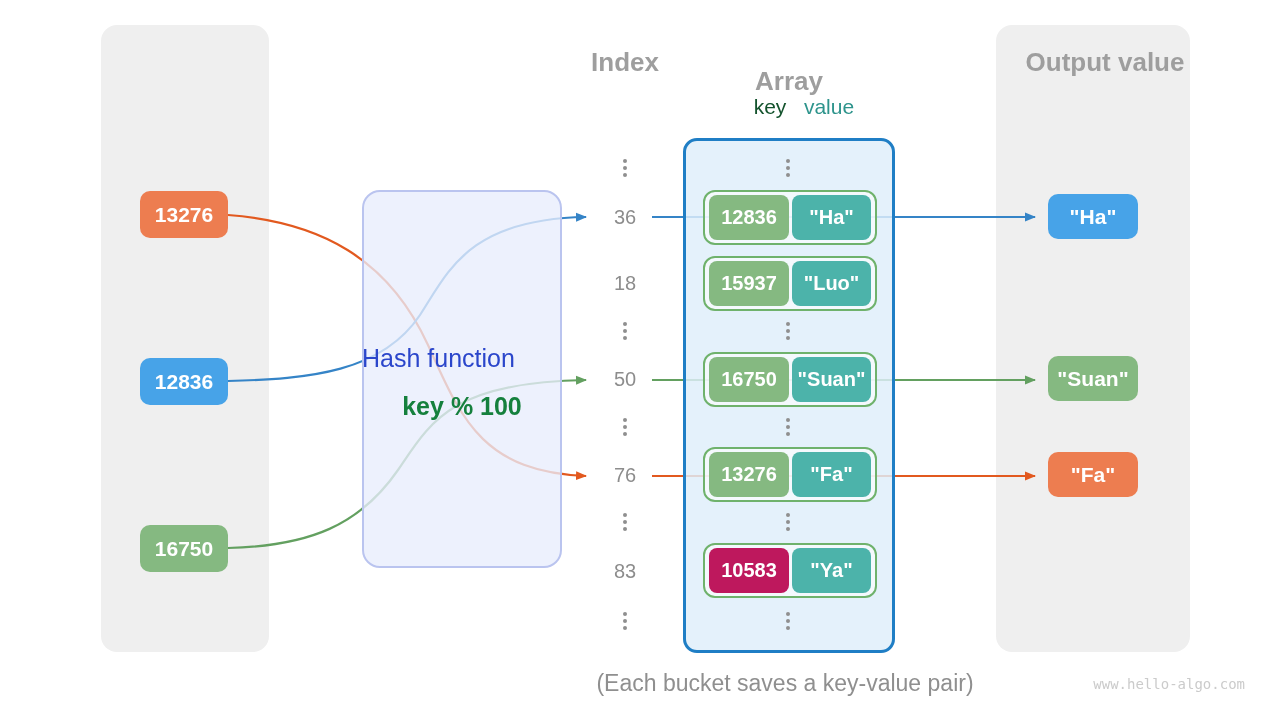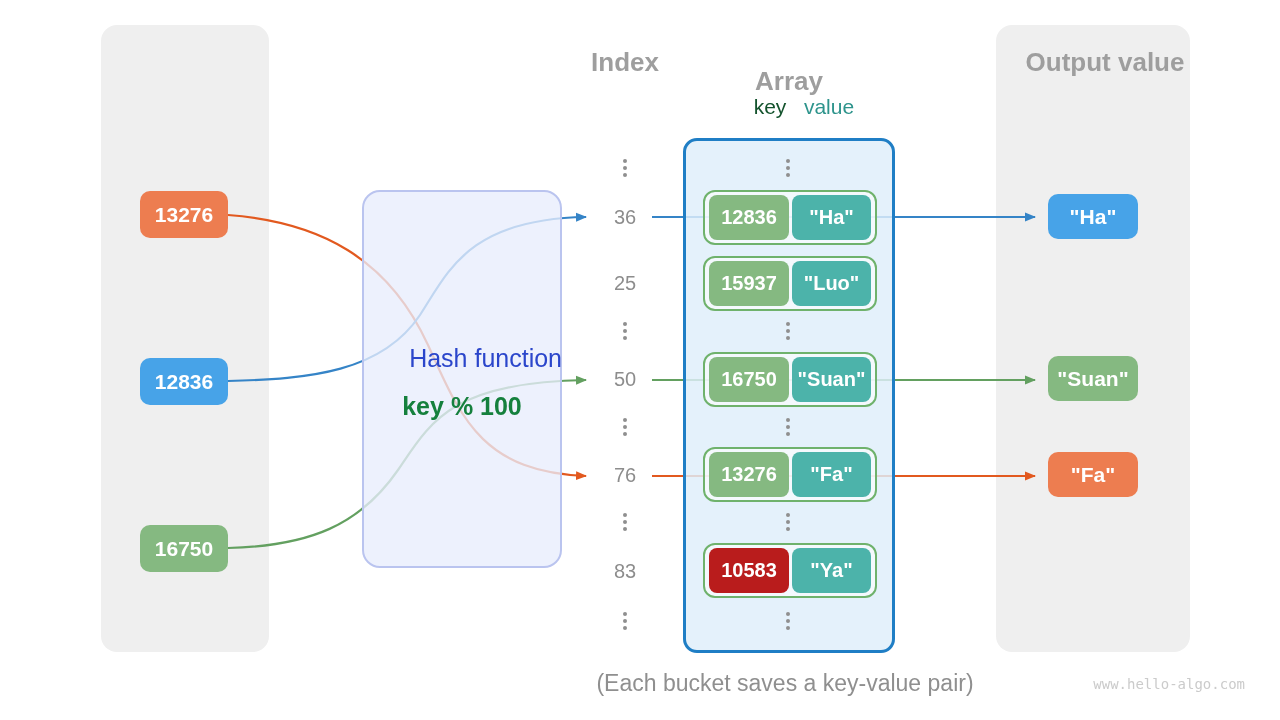--- a/index.html
+++ b/index.html
@@ -33,21 +33,21 @@
   svg.lines { position: absolute; left: 0; top: 0; z-index: 2; }
   svg.lines path { fill: none; }
 
   .hash-box {
     position: absolute; left: 362px; top: 190px; width: 200px; height: 378px;
     background: rgba(232,237,252,0.78); border: 2px solid #bac4ef;
     border-radius: 18px; z-index: 3;
   }
   .hash-title {
     position: absolute; left: 362px; top: 343px; width: 200px; z-index: 4;
-    text-align: right; font-size: 25px; font-weight: 500; color: #2b46cb; line-height: 30px;
+    text-align: left; font-size: 25px; font-weight: 500; color: #2b46cb; line-height: 30px;
   }
   .hash-formula {
     position: absolute; left: 362px; top: 391px; width: 200px; z-index: 4;
     text-align: center; font-size: 25px; font-weight: 700; color: #15803d; line-height: 30px;
   }
 
   .array-box {
     position: absolute; left: 683px; top: 138px; width: 212px; height: 515px;
     background: rgba(222,238,250,0.83); border: 3px solid #1f7ec5;
     border-radius: 14px; z-index: 3;
@@ -134,21 +134,21 @@
   <div class="col-label value-label">value</div>
 
   <div class="hash-title">Hash function</div>
   <div class="hash-formula">key % 100</div>
 
   <div class="kv-box in-box" style="top: 191px; background-color: rgb(237, 125, 80);">13276</div>
   <div class="kv-box in-box" style="top: 358px; background-color: rgb(71, 163, 232);">12836</div>
   <div class="kv-box in-box" style="top: 525px; background-color: rgb(133, 185, 129);">16750</div>
 
   <div class="index-num" style="top:203px">36</div>
-  <div class="index-num" style="top:269px">25</div>
+  <div class="index-num" style="top:269px">18</div>
   <div class="index-num" style="top:365px">50</div>
   <div class="index-num" style="top:461px">76</div>
   <div class="index-num" style="top:557px">83</div>
 
   <div class="bucket" style="top:190px">
     <div class="pill key" style="background-color: rgb(133, 185, 129);">12836</div>
     <div class="pill value" style="background-color: rgb(76, 179, 170);">"Ha"</div>
   </div>
   <div class="bucket" style="top:256px">
     <div class="pill key" style="background-color: rgb(133, 185, 129);">15937</div>
@@ -156,21 +156,21 @@
   </div>
   <div class="bucket" style="top:352px">
     <div class="pill key" style="background-color: rgb(133, 185, 129);">16750</div>
     <div class="pill value" style="background-color: rgb(76, 179, 170);">"Suan"</div>
   </div>
   <div class="bucket" style="top:447px">
     <div class="pill key" style="background-color: rgb(133, 185, 129);">13276</div>
     <div class="pill value" style="background-color: rgb(76, 179, 170);">"Fa"</div>
   </div>
   <div class="bucket" style="top:543px">
-    <div class="pill key" style="background-color: #b91c1c;">10583</div>
+    <div class="pill key" style="background-color: #be185d;">10583</div>
     <div class="pill value" style="background-color: rgb(76, 179, 170);">"Ya"</div>
   </div>
 
   <div class="kv-box out-box" style="top: 194px; background-color: rgb(71, 163, 232);">"Ha"</div>
   <div class="kv-box out-box" style="top: 356px; background-color: rgb(133, 185, 129);">"Suan"</div>
   <div class="kv-box out-box" style="top: 452px; background-color: rgb(237, 125, 80);">"Fa"</div>
 
   <div class="dots" style="left:623px;top:159px">
       <span class="dot"></span>
       <span class="dot"></span>

